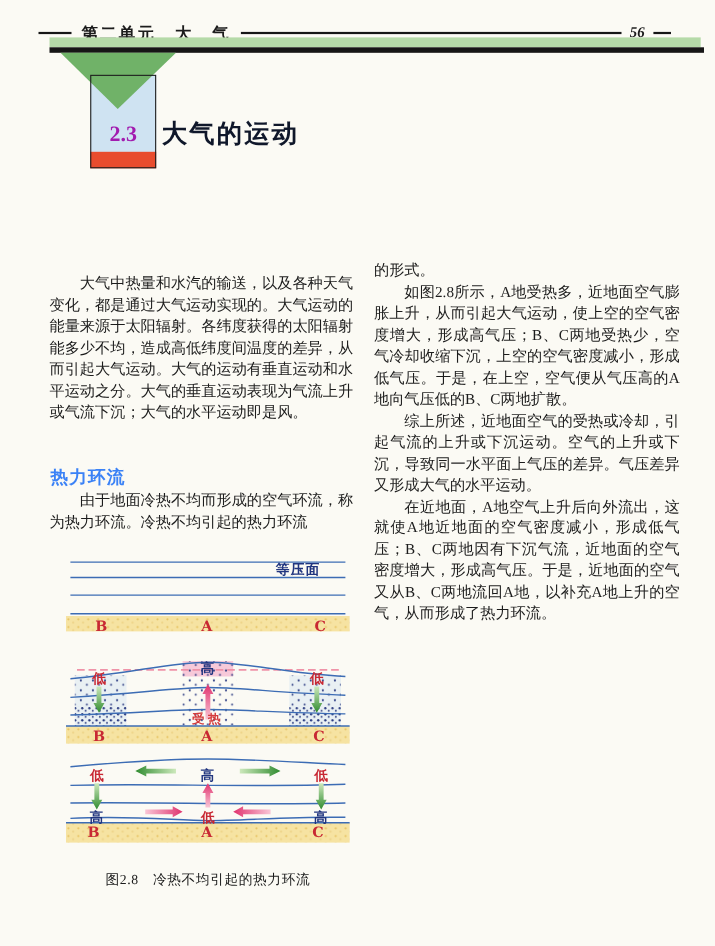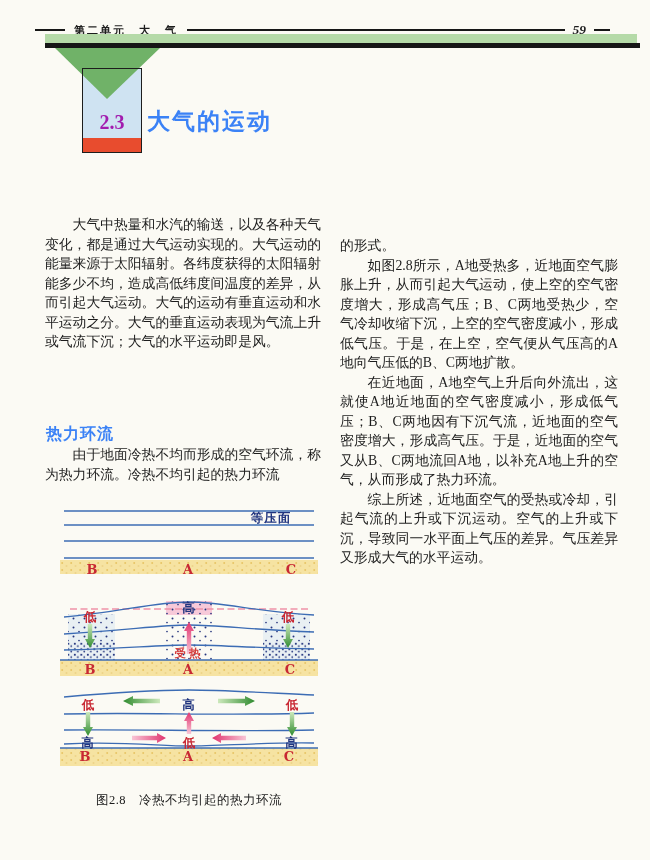--- a/index.html
+++ b/index.html
@@ -11,36 +11,36 @@
   *{margin:0;padding:0;box-sizing:border-box}
   body{background:#888;font-family:"Liberation Serif","DejaVu Serif",serif;}
   .page{position:relative;width:650px;height:860px;background:var(--paper);overflow:hidden;}
 
   
   .hdr-row{position:absolute;top:22px;left:35px;right:40px;height:16px;display:flex;align-items:center;}
   .hdr-line{height:2px;background:var(--bar-black);}
   .hdr-line.short{width:30px}
   .hdr-line.tiny{width:16px}
   .hdr-line.grow{flex:1}
-  .hdr-unit{font-weight:bold;font-size:11px;letter-spacing:2px;color:var(--ink);padding:0 9px;white-space:nowrap;}
+  .hdr-unit{font-weight:bold;font-size:15px;letter-spacing:2px;color:var(--ink);padding:0 9px;white-space:nowrap;}
   .hdr-page{font-style:italic;font-weight:bold;font-size:13.5px;color:var(--ink);padding:0 8px;}
   .green-band{position:absolute;top:34px;left:45px;width:592px;height:9px;background:var(--band-green);}
   .black-bar{position:absolute;top:43px;left:45px;width:595px;height:5px;background:var(--bar-black);}
 
   
   .tri{position:absolute;top:48px;left:55px;width:0;height:0;
        border-left:52px solid transparent;border-right:53px solid transparent;
        border-top:51px solid var(--tri-green);}
   .badge-fill{position:absolute;top:68px;left:82px;width:60px;height:85px;background:var(--badge-blue);}
   .badge-red{position:absolute;left:0;bottom:0;width:100%;height:15px;background:var(--badge-red);}
   .badge-border{position:absolute;top:68px;left:82px;width:60px;height:85px;border:1.4px solid #1d1d1d;}
   .badge-num{position:absolute;top:111px;left:82px;width:60px;text-align:center;
              font-weight:bold;font-size:20px;color:#a21caf;}
   .sec-title{position:absolute;top:106px;left:147px;font-family:"DejaVu Sans","Liberation Sans",sans-serif;
-             font-weight:bold;font-size:23px;letter-spacing:2px;color:#3b82f6;}
+             font-weight:bold;font-size:23px;letter-spacing:2px;color:#0f172a;}
 
   
   .col{position:absolute;font-size:13.8px;line-height:19.5px;color:var(--ink);
        text-align:justify;text-justify:inter-ideograph;}
   .col p{text-indent:2em;}
   .col p.cont{text-indent:0;}
   .h2{position:absolute;font-family:Liberation Mono, monospace;
       font-weight:bold;font-size:16px;color:#3b82f6;letter-spacing:1px;}
 
   
@@ -101,47 +101,47 @@
     </linearGradient>
   </defs>
 </svg>
 
 <div class="page">
 
   <div class="hdr-row">
     <span class="hdr-line short"></span>
     <span class="hdr-unit">第二单元　大　气</span>
     <span class="hdr-line grow"></span>
-    <span class="hdr-page">59</span>
+    <span class="hdr-page">56</span>
     <span class="hdr-line tiny"></span>
   </div>
   <div class="green-band"></div>
   <div class="black-bar"></div>
 
   <div class="badge-fill">
     <div class="badge-red"></div>
   </div>
   <div class="tri"></div>
   <div class="badge-border"></div>
   <div class="badge-num">2.3</div>
   <div class="sec-title">大气的运动</div>
 
-  <div class="col" style="top:215px;left:45px;width:276px;">
+  <div class="col" style="top:248px;left:45px;width:276px;">
     <p>大气中热量和水汽的输送，以及各种天气变化，都是通过大气运动实现的。大气运动的能量来源于太阳辐射。各纬度获得的太阳辐射能多少不均，造成高低纬度间温度的差异，从而引起大气运动。大气的运动有垂直运动和水平运动之分。大气的垂直运动表现为气流上升或气流下沉；大气的水平运动即是风。</p>
   </div>
   <div class="h2" style="top:424px;left:46px;">热力环流</div>
   <div class="col" style="top:445px;left:45px;width:276px;">
     <p>由于地面冷热不均而形成的空气环流，称为热力环流。冷热不均引起的热力环流</p>
   </div>
 
   <div class="col" style="top:236px;left:340px;width:278px;">
     <p class="cont">的形式。</p>
     <p>如图2.8所示，A地受热多，近地面空气膨胀上升，从而引起大气运动，使上空的空气密度增大，形成高气压；B、C两地受热少，空气冷却收缩下沉，上空的空气密度减小，形成低气压。于是，在上空，空气便从气压高的A地向气压低的B、C两地扩散。</p>
+    <p>综上所述，近地面空气的受热或冷却，引起气流的上升或下沉运动。空气的上升或下沉，导致同一水平面上气压的差异。气压差异又形成大气的水平运动。</p>
     <p>在近地面，A地空气上升后向外流出，这就使A地近地面的空气密度减小，形成低气压；B、C两地因有下沉气流，近地面的空气密度增大，形成高气压。于是，近地面的空气又从B、C两地流回A地，以补充A地上升的空气，从而形成了热力环流。</p>
-    <p>综上所述，近地面空气的受热或冷却，引起气流的上升或下沉运动。空气的上升或下沉，导致同一水平面上气压的差异。气压差异又形成大气的水平运动。</p>
   </div>
 
   <svg class="fig-panel" style="top:505px;" width="258" height="80" viewBox="0 0 258 80">
     <rect x="0" y="55" width="258" height="14" fill="url(#groundTex)"></rect>
     <line x1="4" y1="6" x2="254" y2="6" class="isobar"></line>
     <line x1="4" y1="20" x2="254" y2="20" class="isobar"></line>
     <line x1="4" y1="36" x2="254" y2="36" class="isobar"></line>
     <line x1="4" y1="53" x2="254" y2="53" class="isobar"></line>
     <text x="211" y="17" text-anchor="middle" class="lbl-navy">等压面</text>
     <text x="32" y="69" text-anchor="middle" class="pt-red">B</text>

